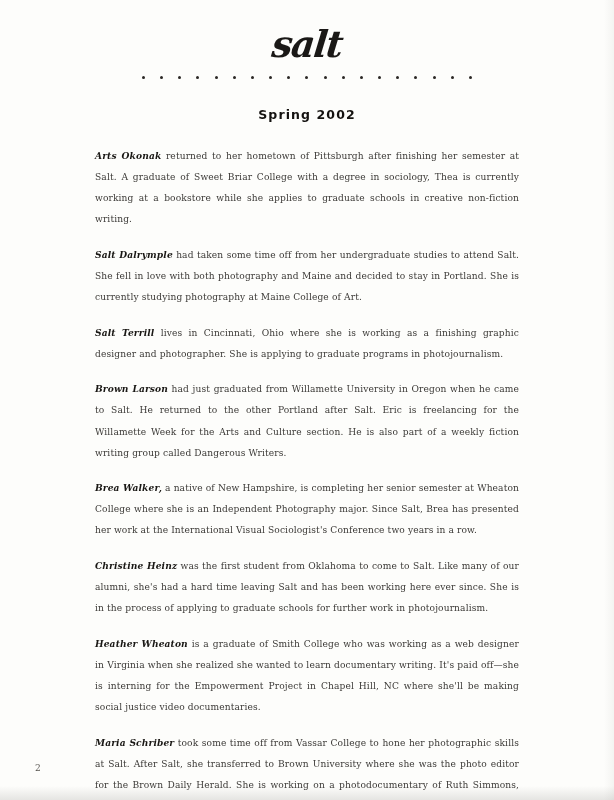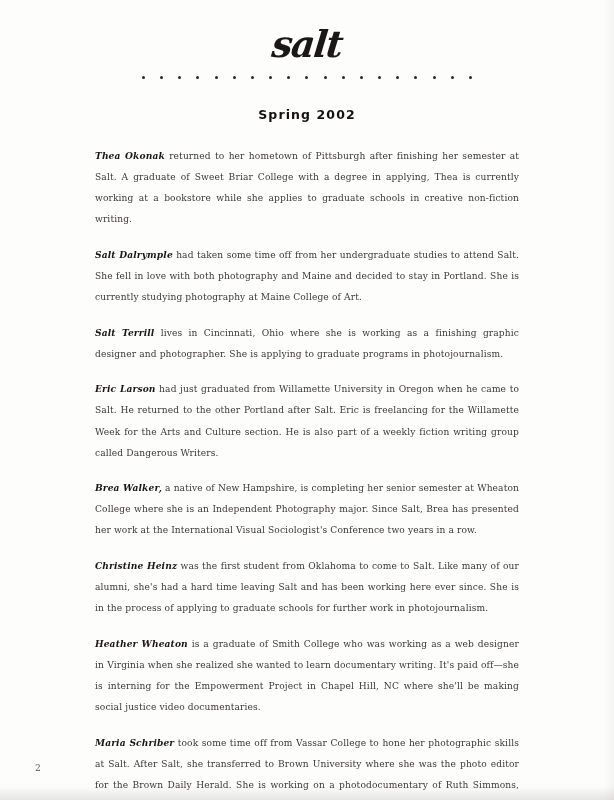--- a/index.html
+++ b/index.html
@@ -134,24 +134,24 @@
         <i></i>
         <i></i>
         <i></i>
       </div>
     <div class="deck">
       <div>Spring 2002</div>
     </div>
   </div>
 
   <div class="body-col">
-      <p class="bio"><span class="who">Thea Okonak</span><span class="rest"> returned to her hometown of Pittsburgh after finishing her semester at Salt. A graduate of Sweet Briar College with a degree in applying, Thea is currently working at a bookstore while she applies to graduate schools in creative non-fiction writing.</span></p>
+      <p class="bio"><span class="who">Arts Okonak</span><span class="rest"> returned to her hometown of Pittsburgh after finishing her semester at Salt. A graduate of Sweet Briar College with a degree in sociology, Thea is currently working at a bookstore while she applies to graduate schools in creative non-fiction writing.</span></p>
       <p class="bio"><span class="who">Salt Dalrymple</span><span class="rest"> had taken some time off from her undergraduate studies to attend Salt. She fell in love with both photography and Maine and decided to stay in Portland. She is currently studying photography at Maine College of Art.</span></p>
       <p class="bio"><span class="who">Salt Terrill</span><span class="rest"> lives in Cincinnati, Ohio where she is working as a finishing graphic designer and photographer. She is applying to graduate programs in photojournalism.</span></p>
-      <p class="bio"><span class="who">Eric Larson</span><span class="rest"> had just graduated from Willamette University in Oregon when he came to Salt. He returned to  the other Portland after Salt. Eric is freelancing for the Willamette Week for the Arts and Culture section. He is also part of a weekly fiction writing group called Dangerous Writers.</span></p>
+      <p class="bio"><span class="who">Brown Larson</span><span class="rest"> had just graduated from Willamette University in Oregon when he came to Salt. He returned to  the other Portland after Salt. Eric is freelancing for the Willamette Week for the Arts and Culture section. He is also part of a weekly fiction writing group called Dangerous Writers.</span></p>
       <p class="bio"><span class="who">Brea Walker,</span><span class="rest"> a native of New Hampshire, is completing her senior semester at Wheaton College where she is an Independent Photography major. Since Salt, Brea has presented her work at the International Visual Sociologist's Conference two years in a row.</span></p>
       <p class="bio"><span class="who">Christine Heinz</span><span class="rest"> was the first student from Oklahoma to come to Salt. Like many of our alumni, she's had a hard time leaving Salt and has been working here ever since. She is in the process of applying to graduate schools for further work in photojournalism.</span></p>
       <p class="bio"><span class="who">Heather Wheaton</span><span class="rest"> is a graduate of Smith College who was working as a web designer in Virginia when she realized she wanted to learn documentary writing. It's paid off—she is interning for the Empowerment Project in Chapel Hill, NC where she'll be making social justice video documentaries.</span></p>
       <p class="bio"><span class="who">Maria Schriber</span><span class="rest"> took some time off from Vassar College to hone her photographic skills at Salt. After Salt, she transferred to Brown University where she was the photo editor for the Brown Daily Herald. She is working on a photodocumentary of Ruth Simmons, the first black president of an Ivy League school and the first woman president of Brown. Maria will graduate from Brown in December 2002.</span></p>
     </div>
 
   <div class="folio">2</div>
 
   <div class="scan-edge-right"></div>
   <div class="scan-edge-bottom"></div>

